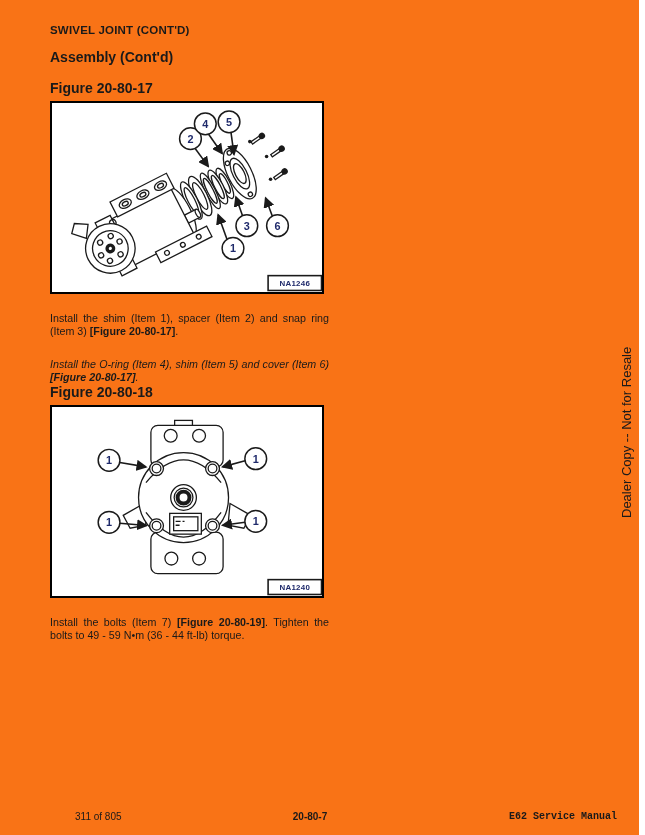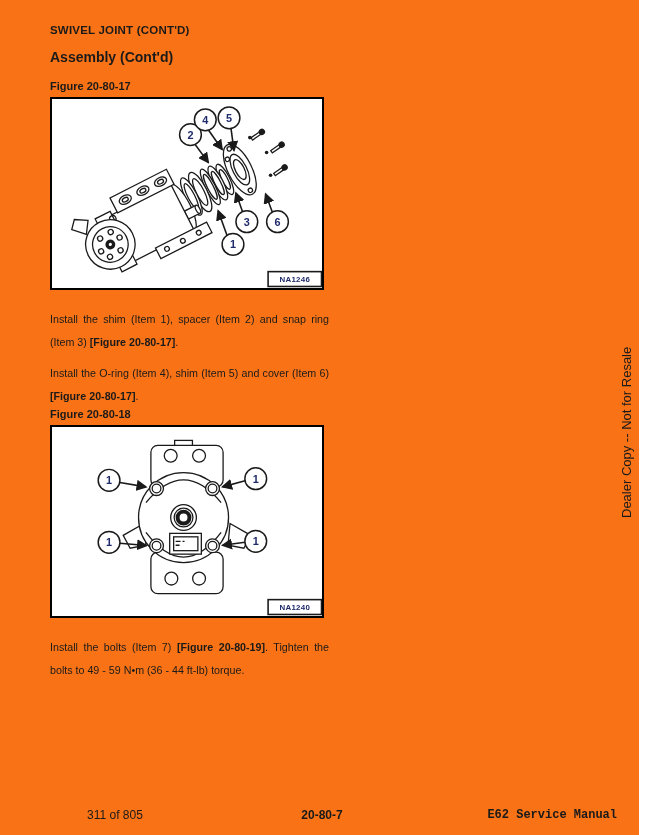--- a/index.html
+++ b/index.html
@@ -3,47 +3,47 @@
 <meta charset="utf-8">
 <style>
   html,body { margin:0; padding:0; background:#fff; }
   .page {
     position:relative; width:639px; height:835px; background:#f97316;
     font-family:"Liberation Sans", sans-serif; color:#1a1a1a; overflow:hidden;
   }
   .col { position:absolute; left:50px; top:24px; width:279px; }
   .h-title { font-size:11.5px; font-weight:bold; letter-spacing:.2px; }
   .h-sub   { font-size:14px; font-weight:bold; margin-top:13px; }
-  .fig-label { font-size:11px; font-weight:bold; margin-top:15px; }
+  .fig-label { font-size:14px; font-weight:bold; margin-top:15px; }
   .fig-label.second { margin-top:0; }
   .figbox {
     width:274px; height:193px; border:2px solid #000; box-sizing:border-box;
     margin-top:5px; background:#fff;
   }
   .figbox svg { display:block; width:100%; height:100%; }
-  p.body { font-size:10.7px; line-height:23px; text-align:justify; margin:18px 0 0 0; }
-  p.body.tight { margin-top:8px; }
+  p.body { font-size:10.7px; line-height:13px; text-align:justify; margin:18px 0 0 0; }
+  p.body.tight { margin-top:20px;font-style:italic; }
   .bold { font-weight:bold; }
 
   
   .s  { stroke:#1a1a1a; stroke-width:1.3; fill:none; }
   .sw { stroke:#1a1a1a; stroke-width:1.3; fill:#fff; }
   .sd { fill:#1a1a1a; stroke:none; }
   .arrow { stroke:#1a1a1a; stroke-width:1.6; fill:none; }
   .callout-circle { stroke:#1a1a1a; stroke-width:1.5; fill:#fff; }
   .callout-num { font:bold 11px "Liberation Sans", sans-serif; fill:#1f2a6b; text-anchor:middle; }
   .na-box { stroke:#1a1a1a; stroke-width:1.6; fill:#fff; }
   .na-text { font:bold 8px "Liberation Sans", sans-serif; fill:#1f2a6b; text-anchor:middle; letter-spacing:.3px; }
 
   .watermark {
     position:absolute; right:5px; top:296px; height:222px;
     writing-mode:vertical-rl; transform:rotate(180deg);
     font-size:13px; color:#1a1a1a; display:flex; align-items:center; white-space:nowrap;
   }
-  .footer { position:absolute; left:12px; right:0; bottom:13px; height:13px; font-size:12px; }
+  .footer { position:absolute; left:0; right:0; bottom:13px; height:13px; font-size:10px; }
   .footer .fleft  { position:absolute; left:75px; bottom:0; }
   .footer .fcenter{ position:absolute; left:230px; width:160px; text-align:center; bottom:0; font-weight:bold; }
   .footer .fright { position:absolute; right:22px; bottom:0; font-weight:bold;font-family:Liberation Mono, monospace; }
 </style>
 </head>
 <body>
 
 <div class="page">
 
   <div class="col">

